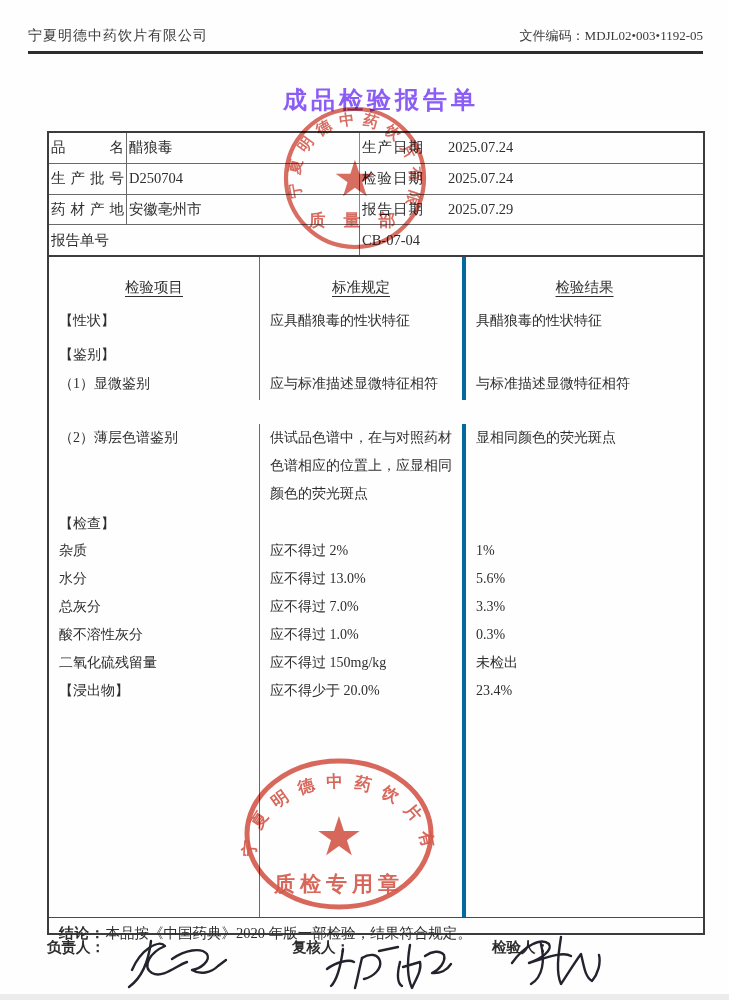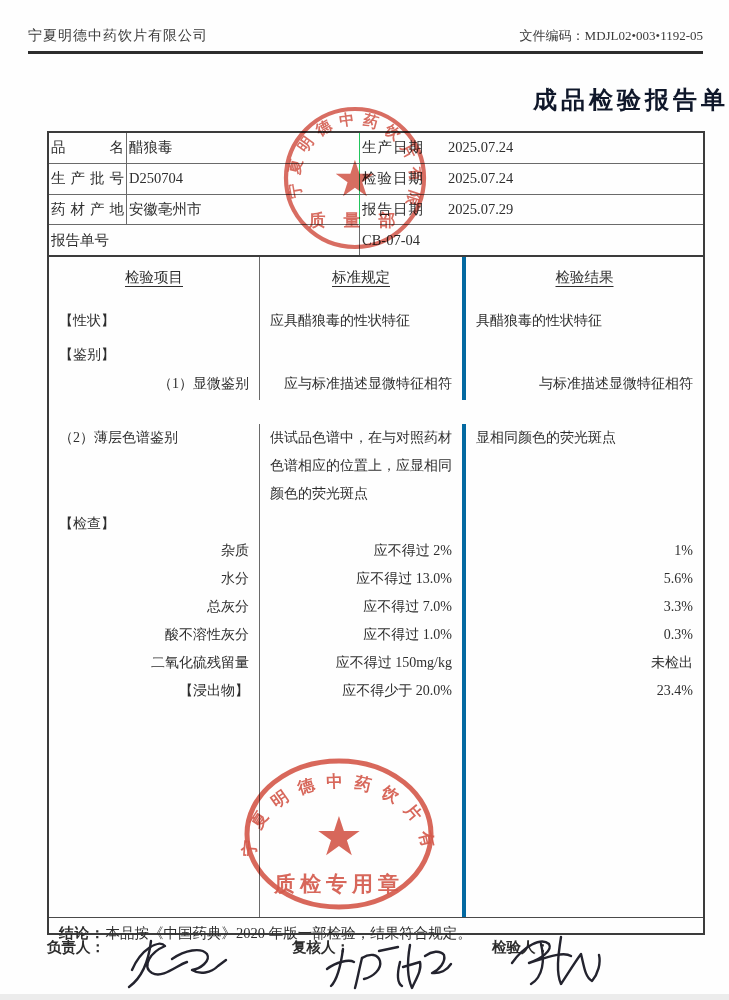--- a/index.html
+++ b/index.html
@@ -10,22 +10,22 @@
     font-family:"Liberation Serif","DejaVu Serif",serif;
     color:#2e2e2e;
   }
   
   .hdr { position:absolute; left:28px; right:26px; top:28px; height:26px;
          display:flex; justify-content:space-between; align-items:flex-end;
          border-bottom:3px solid #2d2d2d; padding-bottom:6px; }
   .hdr .co { font-size:14px; color:#3a3a3a; letter-spacing:1px; }
   .hdr .code { font-size:13px; color:#3a3a3a; }
   
-  .title { position:absolute; left:0; right:0; top:84px; text-align:right;
-           font-size:24px; font-weight:bold; letter-spacing:4px; color:#0f172a;padding-left:33px; }
+  .title { position:absolute; left:0; right:0; top:84px; text-align:center;
+           font-size:24px; font-weight:bold; letter-spacing:4px; color:#8b5cf6;padding-left:33px; }
   
   .info-table { position:absolute; left:47px; top:131px; width:658px; height:126px;
                 border:2px solid #3c3c3c; display:flex; flex-direction:column; }
   .irow { flex:1; display:flex; border-bottom:1px solid #6a6a6a; font-size:14.5px; }
   .irow:last-child { border-bottom:none; }
   .ic { display:flex; align-items:center; padding:0 2px; }
   .ic-label { width:78px; border-right:1px solid #6a6a6a; text-align:justify; }
   .ic-label span { width:100%; text-align:justify; text-align-last:justify; }
   .ic-value { width:233px; border-right:1px solid #22c55e; }
   .ic-right { flex:1; gap:24px; }
@@ -34,24 +34,24 @@
   
   .res-table { position:absolute; left:47px; top:257px; width:658px; height:678px;
                border:2px solid #3c3c3c; border-top:none;
                display:flex; flex-direction:column; font-size:14px; }
   .rrow { display:flex; }
   .rc { padding:0 10px; line-height:28px; }
   .rc1 { width:211px; border-right:1px solid #6a6a6a; }
   .rc2 { width:206px; border-right:4px solid #0369a1; }
   .rc3 { flex:1; }
   .rrow-head { height:48px; }
-  .rrow-head .rc { display:flex; justify-content:center; padding-top:10px; line-height:20px; }
+  .rrow-head .rc { display:flex; justify-content:center; padding-top:20px; line-height:20px; }
   .rrow-head .rc span { text-decoration:underline; text-underline-offset:4px; font-size:14.5px; }
   .h38 { height:38px; } .h38 .rc { padding-top:6px; line-height:20px; }
-  .h29 { height:29px; } .h28 { height:28px;text-align:right; } .h27 { height:27px; }
+  .h29 { height:29px; } .h28 { height:28px; } .h27 { height:27px; }
   .h29 .rc,.h28 .rc,.h27 .rc { line-height:20px; padding-top:2px; }
   .h88 { height:88px;margin-top:24px; } .h88 .rc { line-height:28px; padding-top:0; }
   .rrow-fill { flex:1; }
   .rrow-conc { height:16px; border-top:1px solid #4a4a4a; display:block; }
   .rrow-conc .rc { line-height:30px; font-size:14.5px; }
   .rrow-conc b { font-weight:bold; letter-spacing:1px; }
   
   .sig-row { position:absolute; left:47px; top:938px; width:658px;
              display:flex; font-size:14.5px; font-weight:600; color:#2c2c2c; }
   .sig-row .s1 { position:absolute; left:0; }

